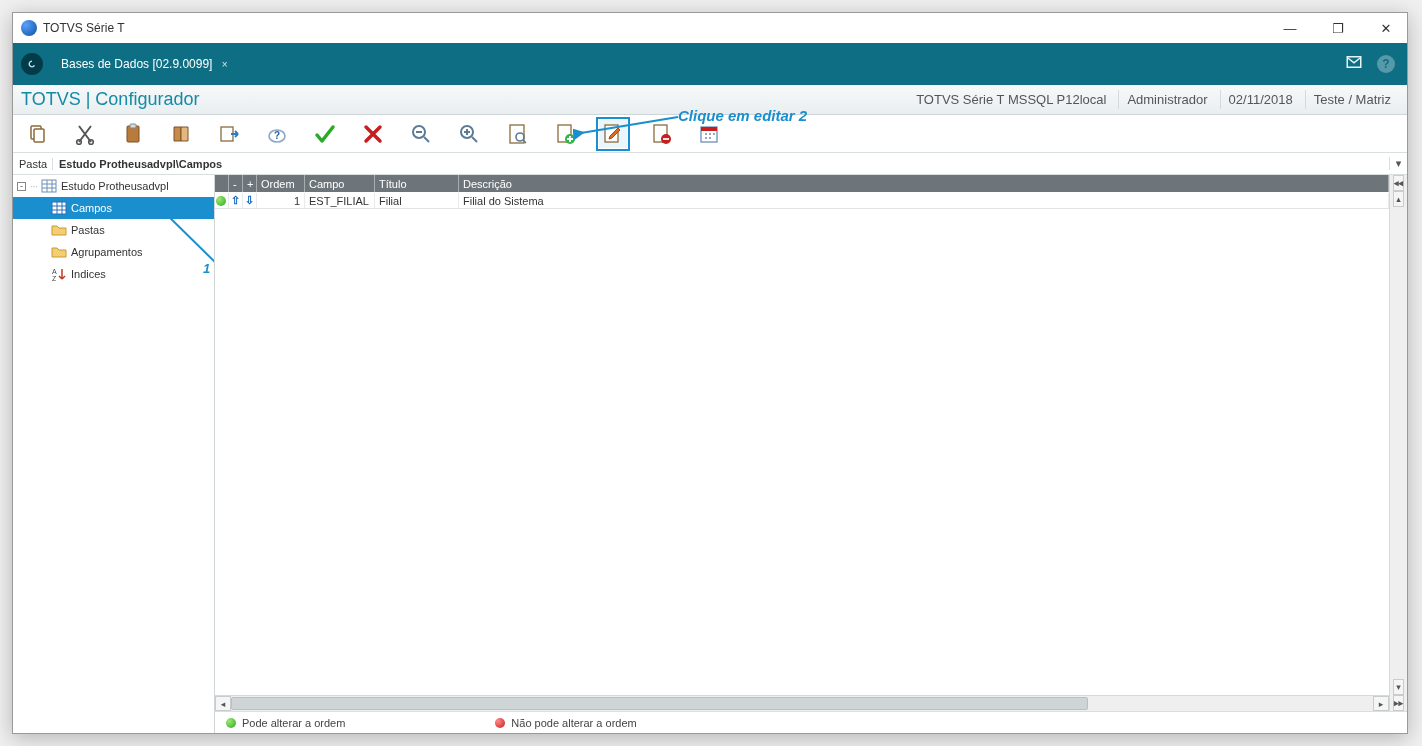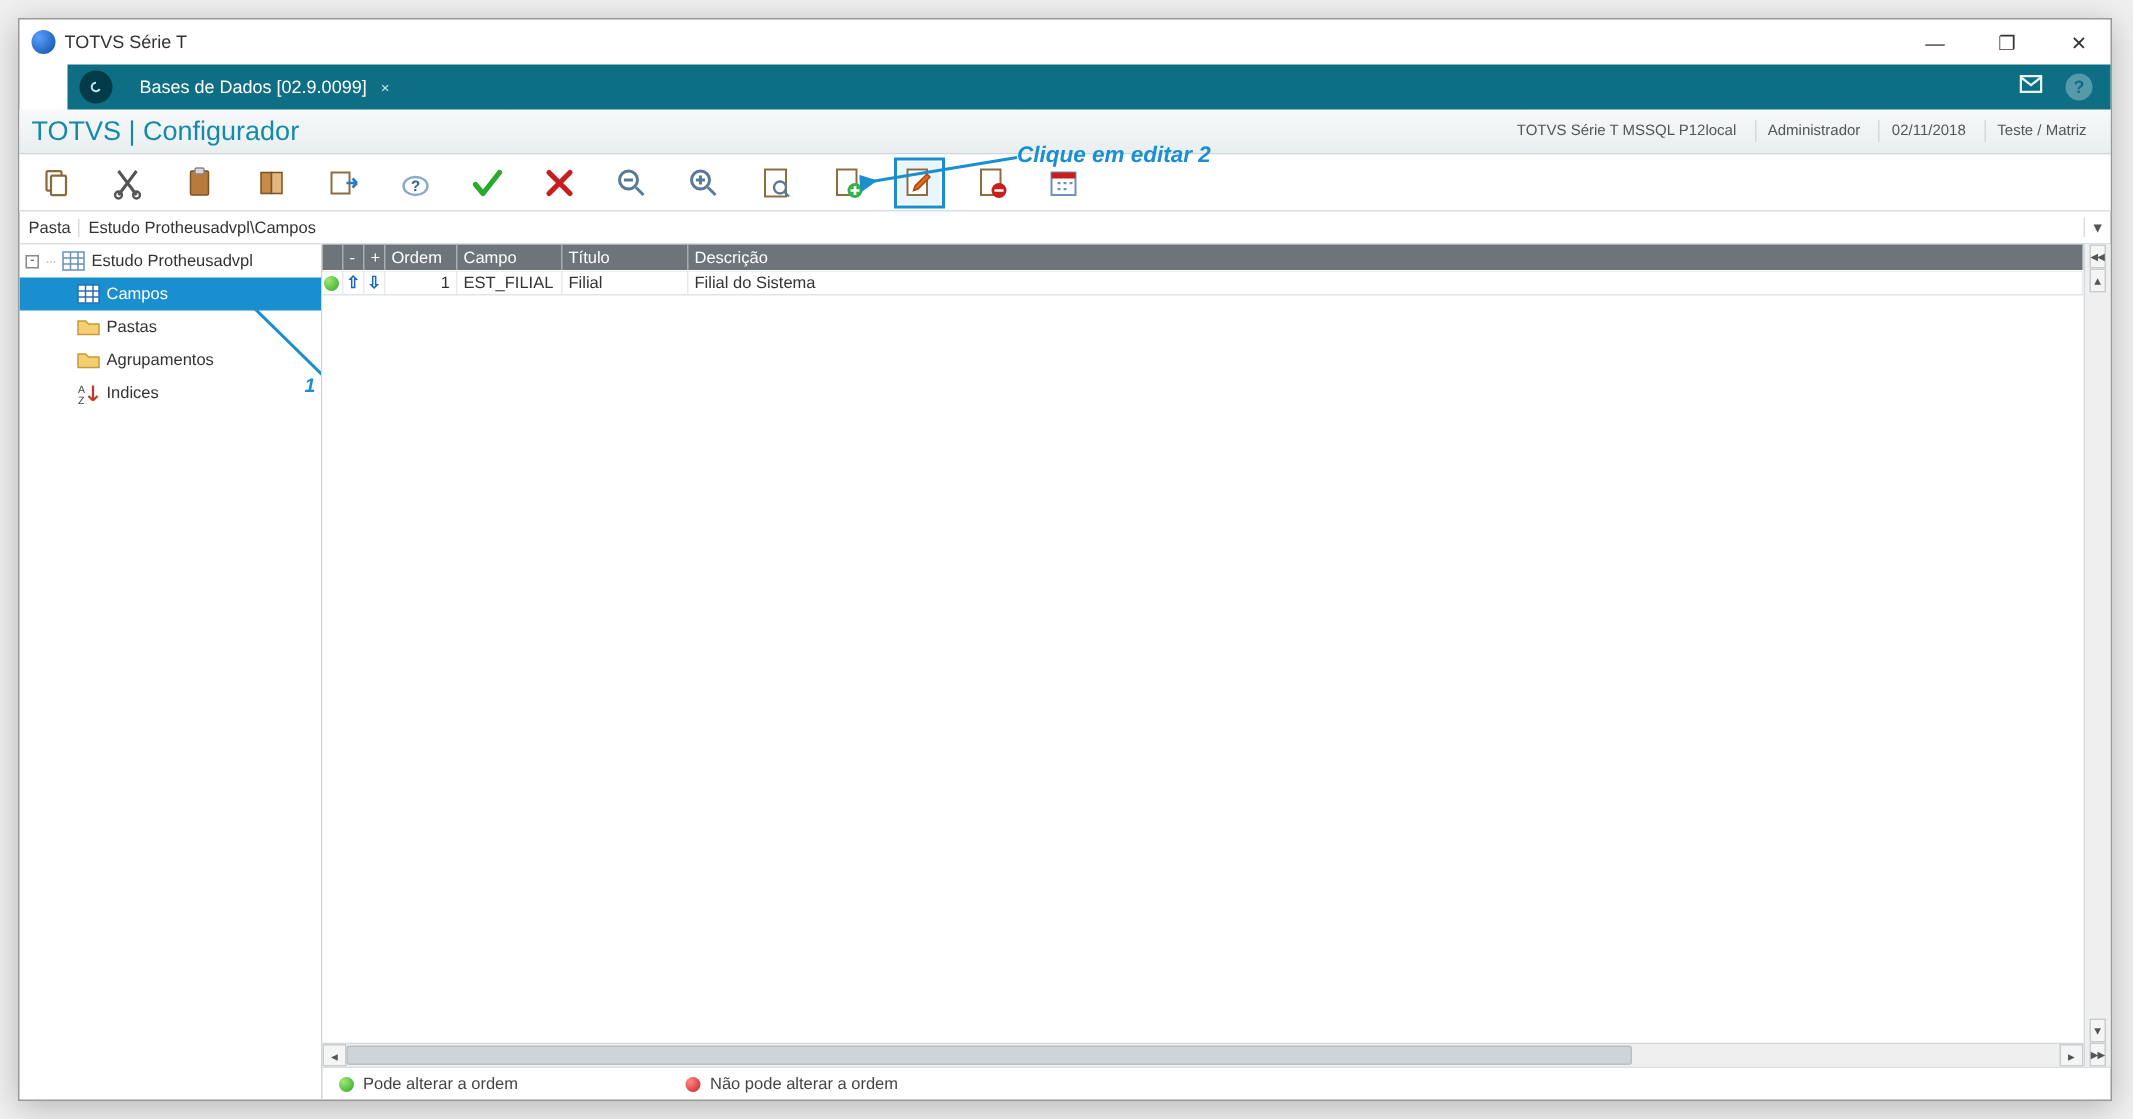--- a/index.html
+++ b/index.html
@@ -9,47 +9,47 @@
     box-shadow: 0 4px 20px rgba(0,0,0,.25); display: flex; flex-direction: column;
     position: relative;
   }
   
   .titlebar { height: 30px; display: flex; align-items: center; padding: 0 8px; font-size: 12px; color: #333; }
   .titlebar .app-icon { width: 16px; height: 16px; border-radius: 50%; background: radial-gradient(circle at 30% 30%, #5aa0ff, #0b4f9e); margin-right: 6px; }
   .titlebar .title { flex: 1; }
   .titlebar .winbtns { display: flex; gap: 22px; font-size: 13px; color: #333; }
   .titlebar .winbtns span { width: 26px; text-align: center; cursor: default; }
   
-  .ribbon { height: 30px; background: #0d6e84; display: flex; align-items: center; padding-left: 8px; color: #fff; position: relative; margin-left: 32px; }
+  .ribbon { height: 42px; background: #0d6e84; display: flex; align-items: center; padding-left: 8px; color: #fff; position: relative; }
   .ribbon .home-icon { width: 22px; height: 22px; border-radius: 50%; background: #033c48 ; display:flex;align-items:center;justify-content:center; margin-right: 10px; }
   .ribbon .home-icon svg { width: 14px; height: 14px; fill: #bfe9f2; }
   .ribbon .tab { font-size: 12px; padding: 2px 8px; position: relative; }
   .ribbon .tab .x { margin-left: 6px; font-size: 10px; color: #cfeaf0; }
   .ribbon .right { margin-left: auto; display: flex; align-items: center; gap: 14px; padding-right: 12px; color: #cfeaf0; }
   .ribbon .right svg { width: 18px; height: 18px; fill: #e6f4f7; }
   .ribbon .help-circle { width:18px;height:18px;border-radius:50%;background:rgba(255,255,255,.3);display:flex;align-items:center;justify-content:center;font-size:12px;font-weight:bold;color:#0d6e84; }
   
   .headerstrip { height: 30px; background: linear-gradient(#f7f9fa,#e9eef0); display: flex; align-items: center; padding: 0 8px; border-bottom: 1px solid #cfd6da; }
   .headerstrip .module-title { color: #148aa6; font-size: 18px; font-weight: 400; }
-  .headerstrip .statusright { margin-left: auto; display: flex; gap: 4px; font-size: 10px; color: #555; }
+  .headerstrip .statusright { margin-left: auto; display: flex; gap: 4px; font-size: 13px; color: #555; }
   .headerstrip .statusright span { padding: 2px 8px; border-left: 1px solid #d5dadd; }
   .headerstrip .statusright span:first-child { border-left: none; }
   
   .toolbar { height: 38px; background: #fff; display: flex; align-items: center; padding: 0 10px; gap: 20px; border-bottom: 1px solid #d9dee1; position: relative; }
   .toolbar .tbtn { width: 28px; height: 28px; display: flex; align-items: center; justify-content: center; position: relative; }
   .toolbar .tbtn svg { width: 24px; height: 24px; }
   .toolbar .tbtn.highlight { outline: 2px solid #1a8fcf; outline-offset: 1px; background: #eaf6fd; }
   
   .anno-text { position: absolute; color: #1a8fcf; font-weight: bold; font-size: 15px; font-style: italic; }
   .anno-arrow { position: absolute; pointer-events: none; }
   .anno-num { position: absolute; color: #1a8fcf; font-weight: bold; font-size: 13px; font-style: italic; }
   
   .pathrow { height: 22px; display: flex; align-items: center; font-size: 11px; border-bottom: 1px solid #d9dee1; }
   .pathrow .lbl { width: 40px; padding-left: 6px; color: #333; border-right: 1px solid #d9dee1; }
-  .pathrow .val { flex:1; padding: 0 6px; color: #333; }
+  .pathrow .val { flex:1; padding: 0 6px; color: #333; font-weight: bold; }
   .pathrow .dd { width: 18px; text-align: center; color: #555; border-left: 1px solid #d9dee1; }
   
   .body { flex: 1; display: flex; min-height: 0; }
   
   .tree { width: 202px; border-right: 1px solid #d0d5d8; font-size: 11px; color: #333; overflow: hidden; position: relative; }
   .tree ul { list-style: none; margin: 0; padding: 0; }
   .tree li { display: flex; align-items: center; height: 22px; padding-left: 6px; gap: 4px; white-space: nowrap; }
   .tree li.root { padding-left: 4px; }
   .tree li.child { padding-left: 38px; }
   .tree li.selected { background: #1a8fcf; color: #fff; }
@@ -354,21 +354,21 @@
             <div class="sbtn" style="font-weight:bold;">▸▸</div>
           </div>
         </div>
       </div>
 
       <div class="footer">
         <div class="item">
           <span class="dot-green"></span>
           <span>Pode alterar a ordem</span>
         </div>
-        <div class="item" style="margin-left:82px;">
+        <div class="item" style="margin-left:120px;">
           <span class="dot-red"></span>
           <span>Não pode alterar a ordem</span>
         </div>
       </div>
     </div>
 
   </div>
 </div>
 
 </body></html>

